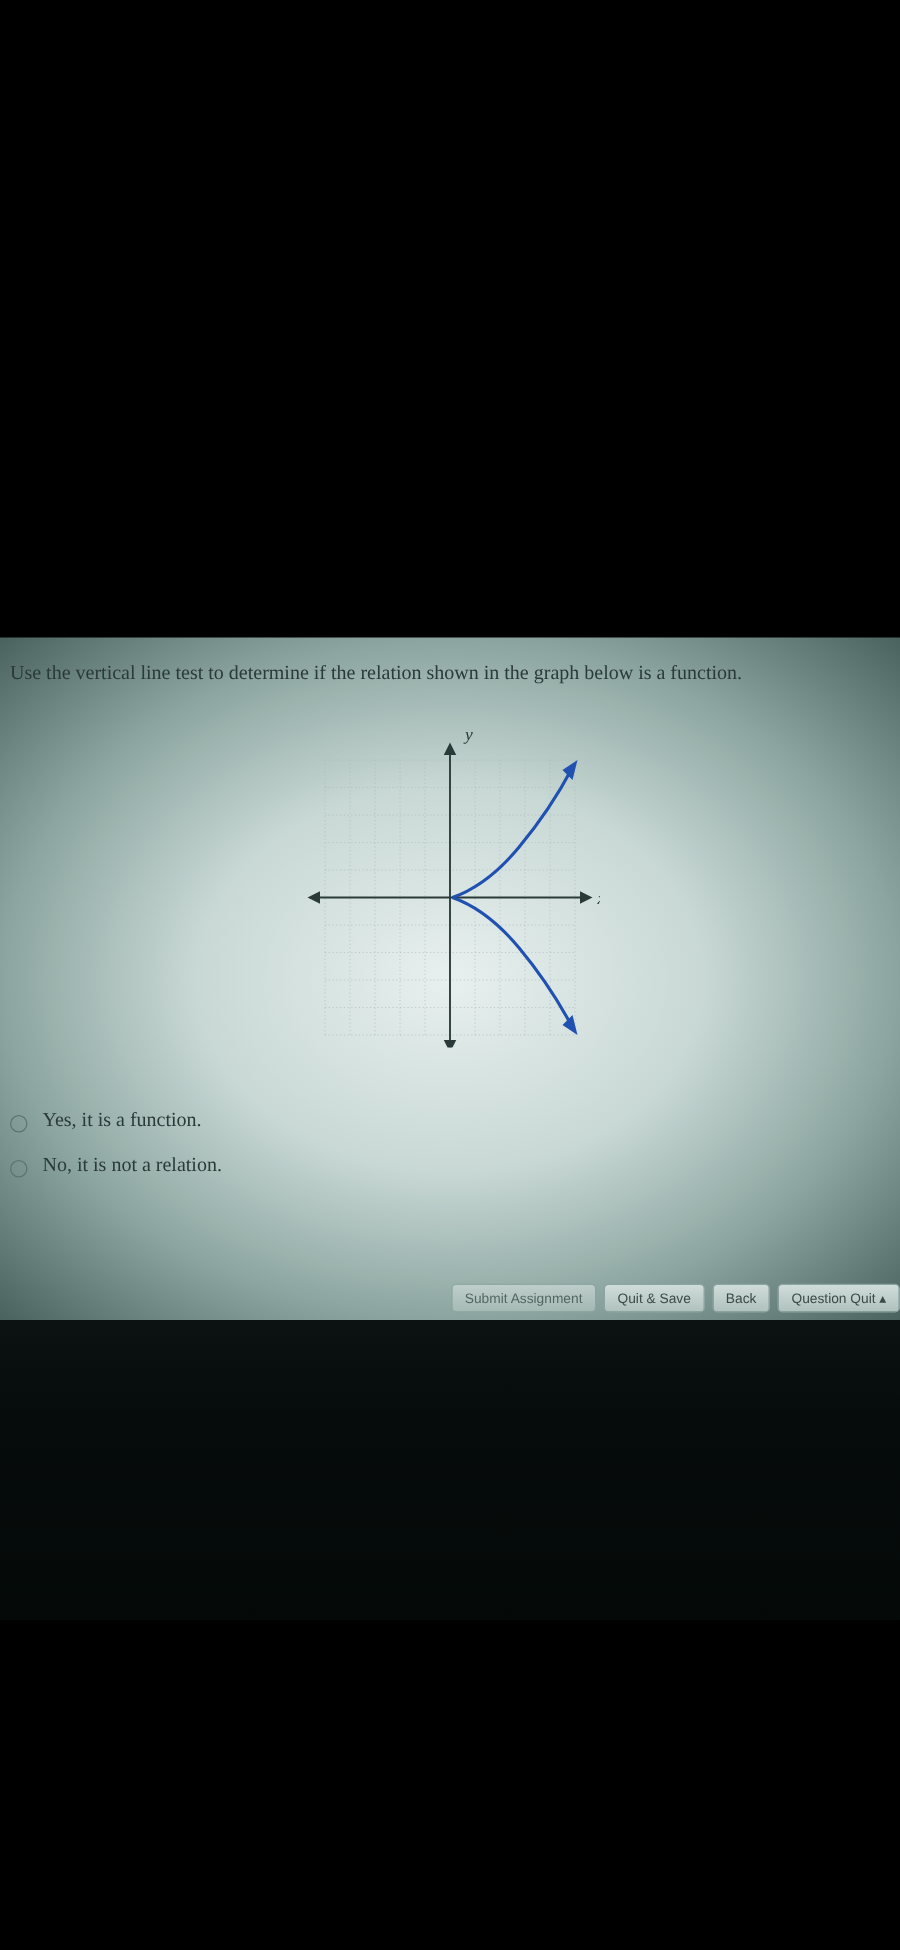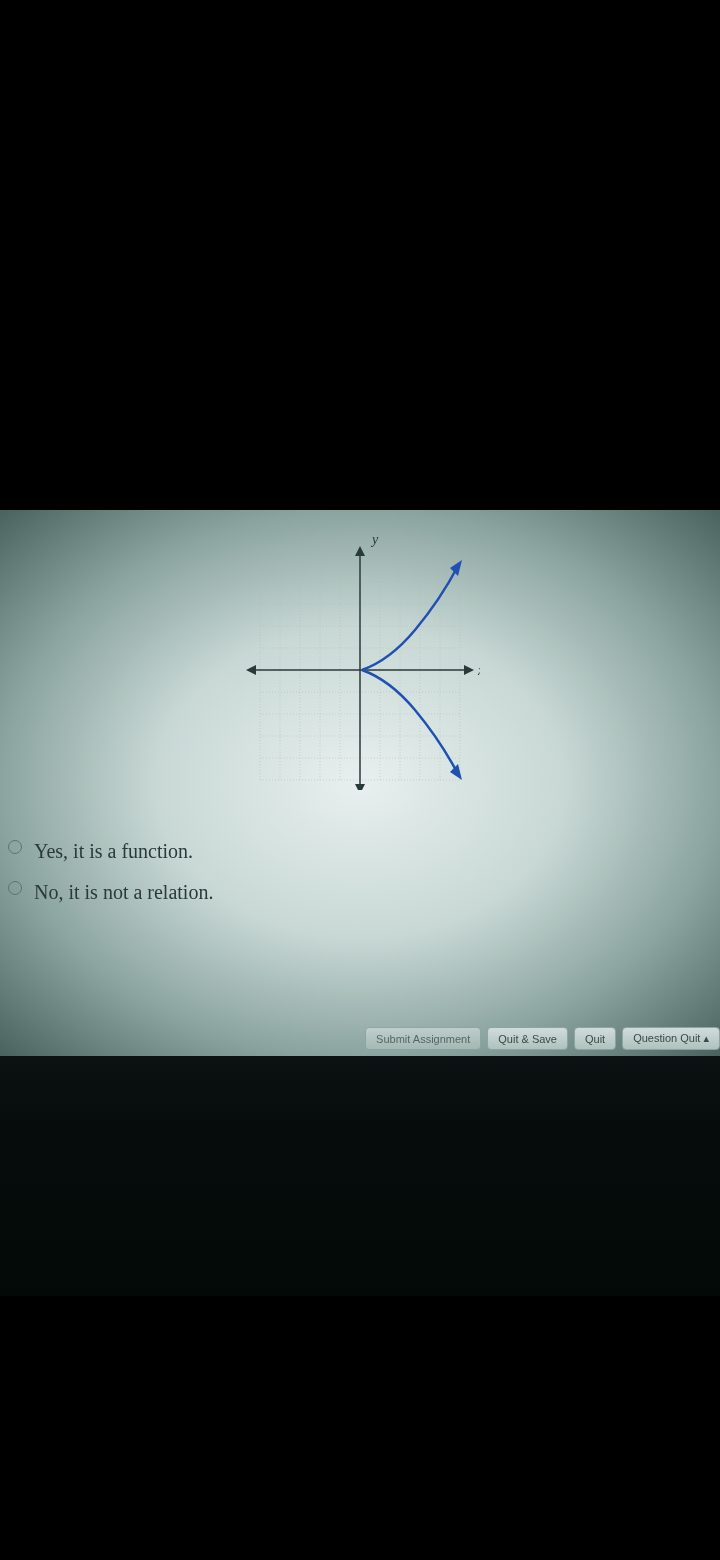--- a/index.html
+++ b/index.html
@@ -36,23 +36,23 @@
     .graph {
       position: relative;
       width: 240px;
       height: 260px;
     }
     .options {
       margin-top: 40px;
     }
     .option {
       display: flex;
-      align-items: flex-start;
+      align-items: flex-end;
       margin-bottom: 18px;
-      font-size: 20px;
+      font-size: 16px;
       color: #2a3a38;
     }
     .radio {
       width: 14px;
       height: 14px;
       border: 1.5px solid #5a7570;
       border-radius: 50%;
       margin-right: 12px;
       background: transparent;
     }
@@ -81,20 +81,21 @@
       left: 0;
       right: 0;
       height: 240px;
       background: linear-gradient(to bottom, rgba(30,45,42,0.4) 0%, rgba(10,20,18,0.6) 30%, rgba(5,12,10,0.8) 100%);
     }
   </style>
 </head>
 <body>
 
 <div class="content-area">
+  <div class="question-text">Use the vertical line test to determine if the relation shown in the graph below is a function.</div>
 
   <div class="graph-container">
     <div class="graph">
       <svg width="240" height="260" viewBox="0 0 240 260">
 
         <g stroke="#aab8b5" stroke-width="0.5" stroke-dasharray="1,2">
           <line x1="20" y1="30" x2="20" y2="250"></line>
           <line x1="40" y1="30" x2="40" y2="250"></line>
           <line x1="60" y1="30" x2="60" y2="250"></line>
           <line x1="80" y1="30" x2="80" y2="250"></line>
@@ -151,18 +152,18 @@
     </div>
     <div class="option">
       <span class="radio"></span>
       <span>No, it is not a relation.</span>
     </div>
   </div>
 
   <div class="bottom-buttons">
     <button class="btn btn-dim">Submit Assignment</button>
     <button class="btn">Quit &amp; Save</button>
-    <button class="btn">Quit</button>
+    <button class="btn">Back</button>
     <button class="btn">Question Quit ▴</button>
   </div>
 </div>
 
 <div class="bottom-bar"></div>
 
 </body></html>

